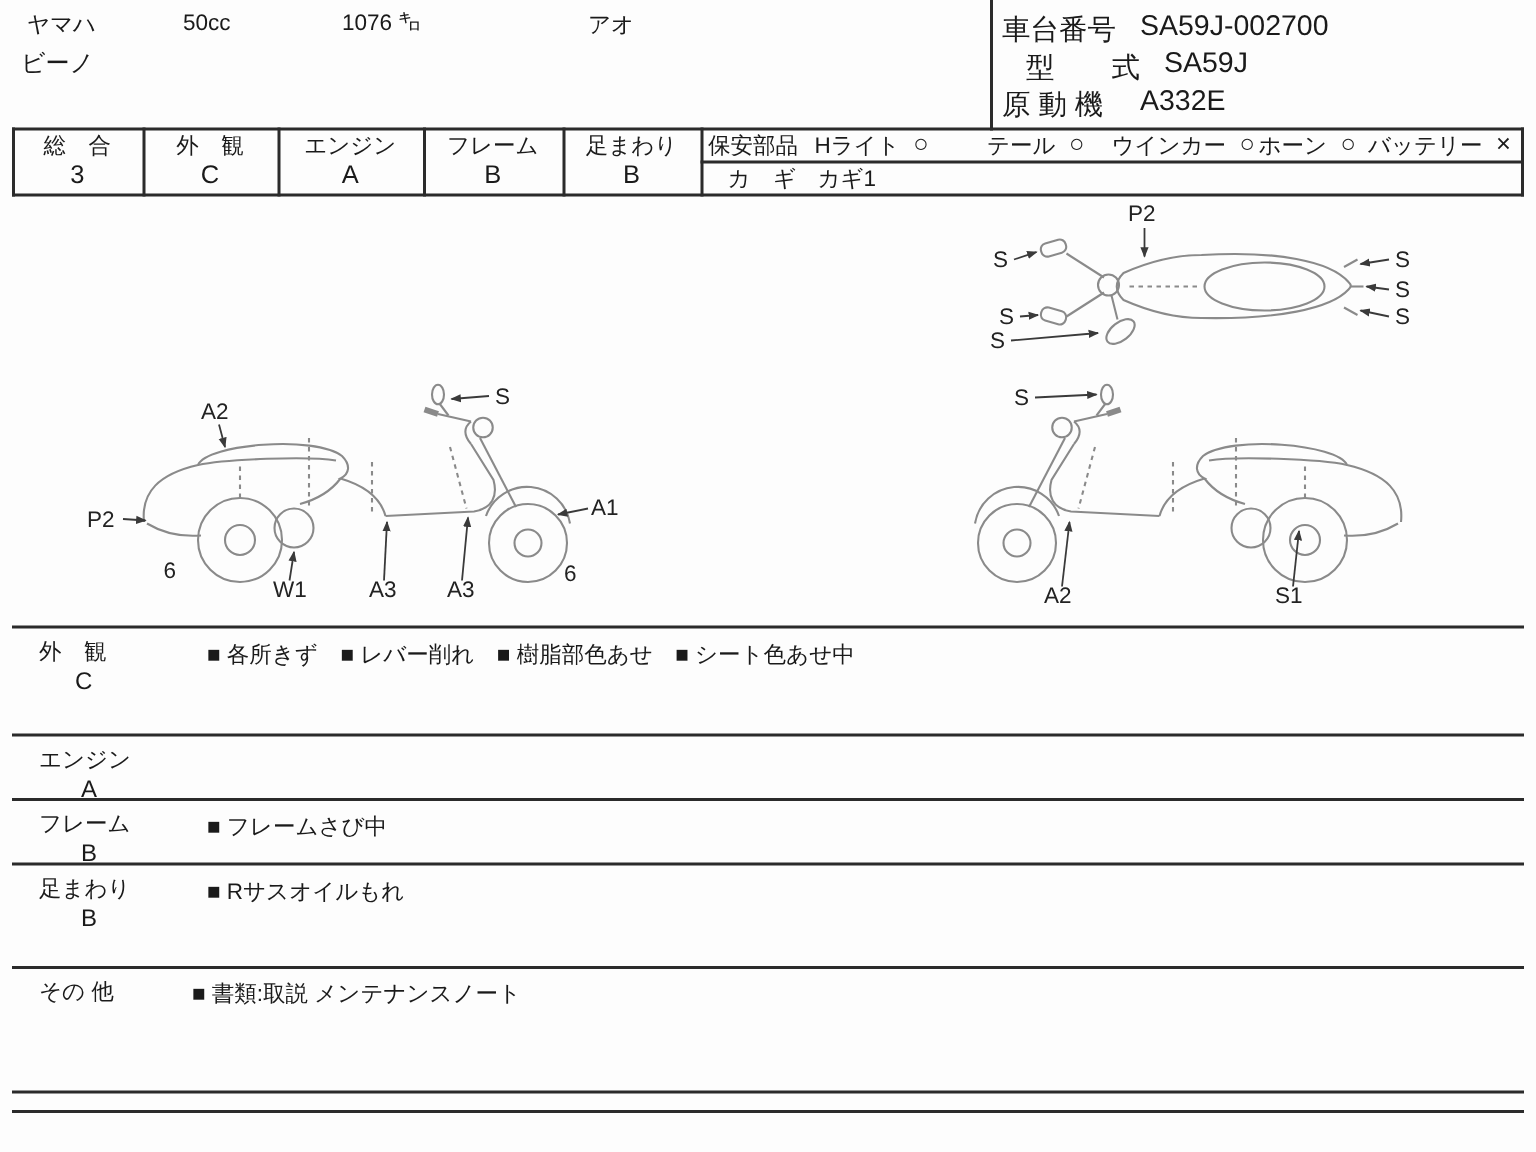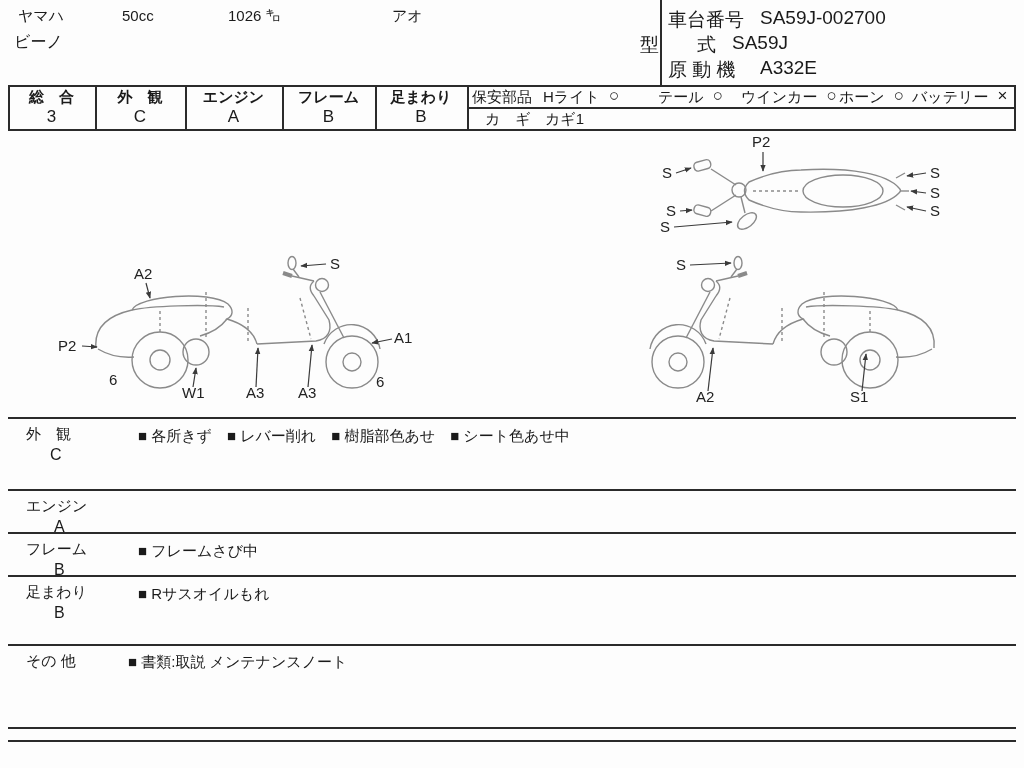--- a/index.html
+++ b/index.html
@@ -3,45 +3,45 @@
 <meta charset="utf-8">
 <style>
   html,body{margin:0;padding:0;background:#cfcfcf;}
   .sheet{position:relative;width:1024px;height:768px;background:#fdfdfd;
     font-family:"Liberation Sans","DejaVu Sans",sans-serif;color:#1a1a1a;overflow:hidden;}
   .abs{position:absolute;white-space:nowrap;}
   .hl{position:absolute;left:8px;width:1008px;height:2px;background:#2b2b2b;}
   .vl{position:absolute;width:2px;background:#2b2b2b;}
   .t15{font-size:15px;}
   .t16{font-size:16px;}
-  .gbl{position:absolute;text-align:center;font-size:15px;top:88px;font-weight:bold;}
+  .gbl{position:absolute;text-align:center;font-size:15px;top:88px;}
   .gbv{position:absolute;text-align:center;font-size:17px;top:107px;}
   .hdr-row{position:absolute;display:flex;font-size:19px;white-space:nowrap;}
   .hdr-label{display:inline-block;width:92px;}
   .safety-item{position:absolute;display:flex;gap:9px;align-items:flex-start;font-size:15px;white-space:nowrap;}
   .mark{font-size:17px;line-height:15px;}
   svg text{font-size:15px;fill:#222;font-family:"Liberation Sans","DejaVu Sans",sans-serif;}
   .mk{stroke:#3a3a3a;stroke-width:1.2;fill:none;}
 </style>
 </head>
 <body>
 
 <div class="sheet">
 
   <div class="abs t15" style="left:18px;top:7px">ヤマハ</div>
   <div class="abs t15" style="left:122px;top:7px">50cc</div>
-  <div class="abs t15" style="left:228px;top:7px">1026 ㌔</div>
+  <div class="abs t15" style="left:228px;top:7px">1076 ㌔</div>
   <div class="abs t15" style="left:392px;top:7px">アオ</div>
   <div class="abs t16" style="left:14px;top:32px">ビーノ</div>
 
   <div class="hdr-row" style="left:668px;top:7px">
     <span class="hdr-label">車台番号</span>
     <span>SA59J-002700</span>
   </div>
-  <div class="hdr-row" style="left:640px;top:32px">
+  <div class="hdr-row" style="left:684px;top:32px">
     <span class="hdr-label">型　　式</span>
     <span>SA59J</span>
   </div>
   <div class="hdr-row" style="left:668px;top:57px">
     <span class="hdr-label">原 動 機</span>
     <span>A332E</span>
   </div>
 
   <div class="vl" style="left:660px;top:0;height:87px"></div>
 

